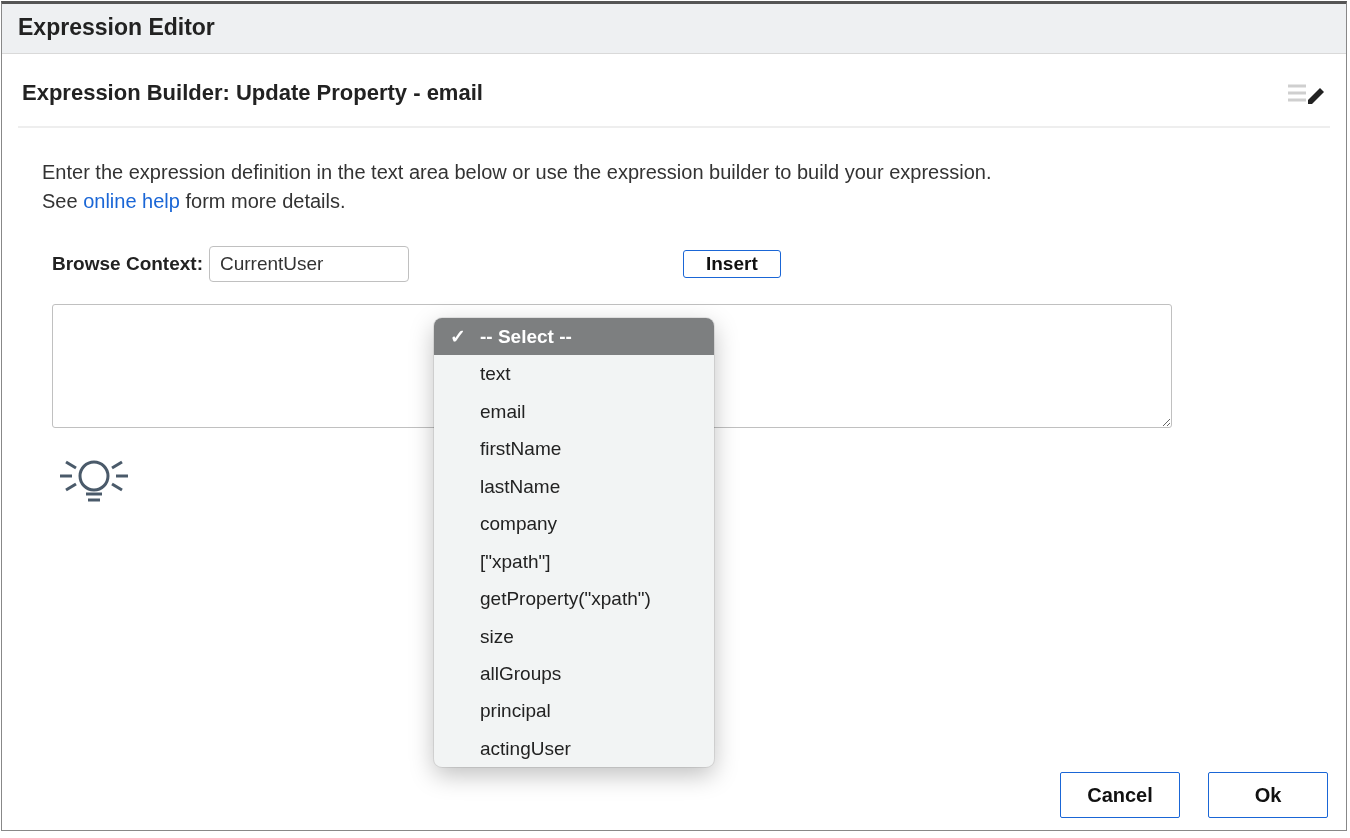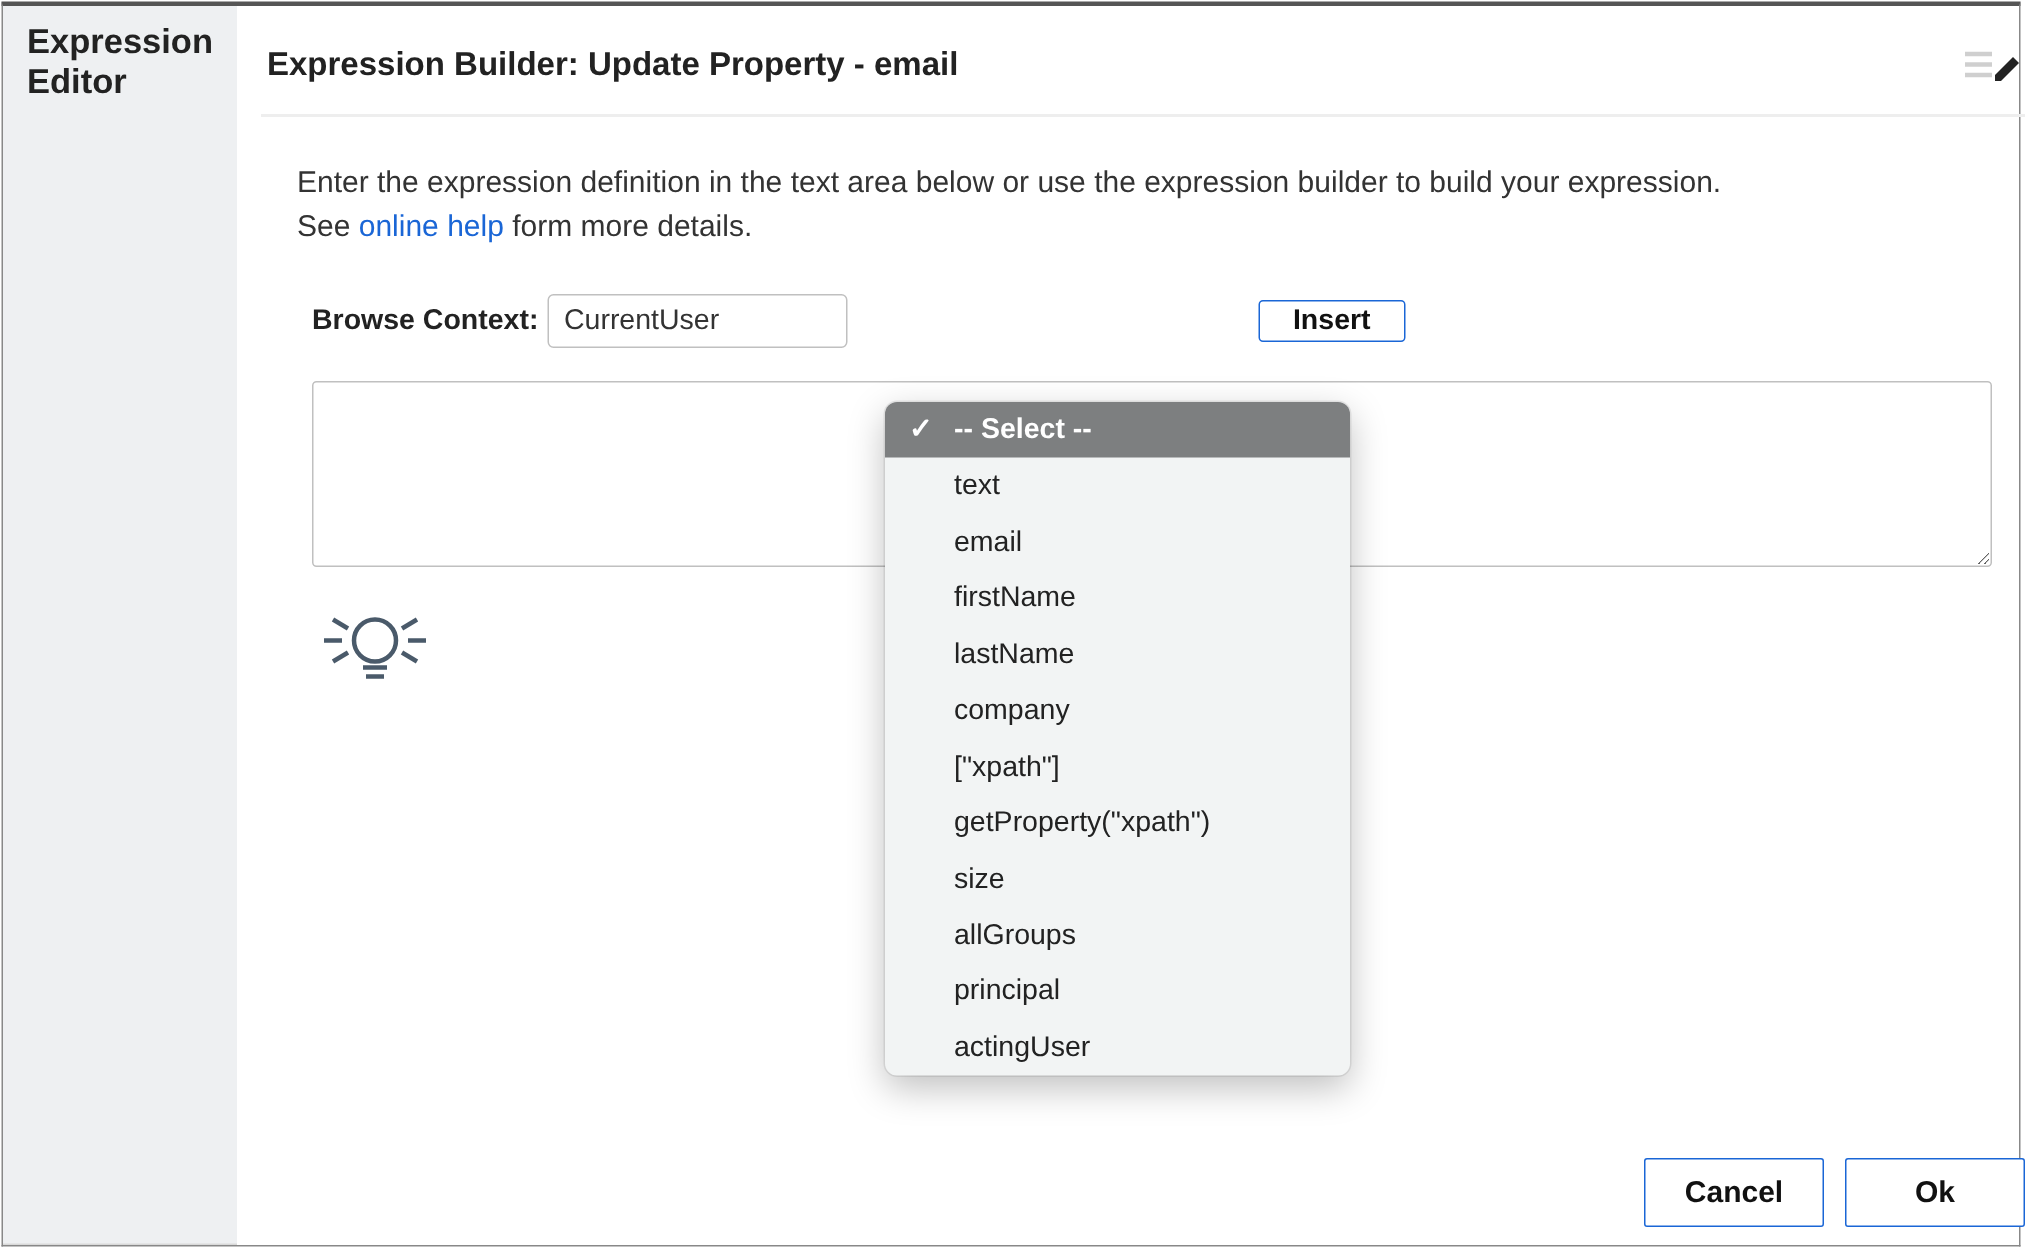--- a/index.html
+++ b/index.html
@@ -14,20 +14,21 @@
     }
     .dialog {
       width: 1346px;
       height: 830px;
       margin: 1px;
       border: 1px solid #888;
       border-top: 3px solid #555;
       background: #fff;
       position: relative;
       display: flex;
+      flex-direction: column;
     }
     .dialog-titlebar {
       background: #eef0f2;
       padding: 10px 16px 12px 16px;
       border-bottom: 1px solid #d9d9d9;
       font-size: 23px;
       font-weight: 700;
       color: #222;
     }
     .content-area {
@@ -115,21 +116,21 @@
       padding: 20px 24px 0 34px;
     }
     .hint-text {
       font-size: 19px;
       color: #333;
     }
     .dropdown-menu {
       position: absolute;
       left: 432px;
       top: 264px;
-      width: 310px;
+      width: 280px;
       background: #f2f4f4;
       border-radius: 8px;
       box-shadow: 0 8px 24px rgba(0,0,0,0.25), 0 0 0 1px rgba(0,0,0,0.08);
       overflow: hidden;
       z-index: 50;
     }
     .dropdown-item {
       padding: 4px 14px 4px 46px;
       font-size: 19px;
       color: #222;
@@ -147,21 +148,21 @@
       position: absolute;
       left: 16px;
       color: #fff;
       font-weight: 700;
     }
     .footer-buttons {
       position: absolute;
       right: 18px;
       bottom: 12px;
       display: flex;
-      gap: 14px;
+      gap: 28px;
     }
     .footer-btn {
       height: 46px;
       min-width: 120px;
       border: 1.5px solid #1a66d6;
       background: #fff;
       color: #111;
       font-size: 20px;
       font-weight: 700;
       border-radius: 2px;

